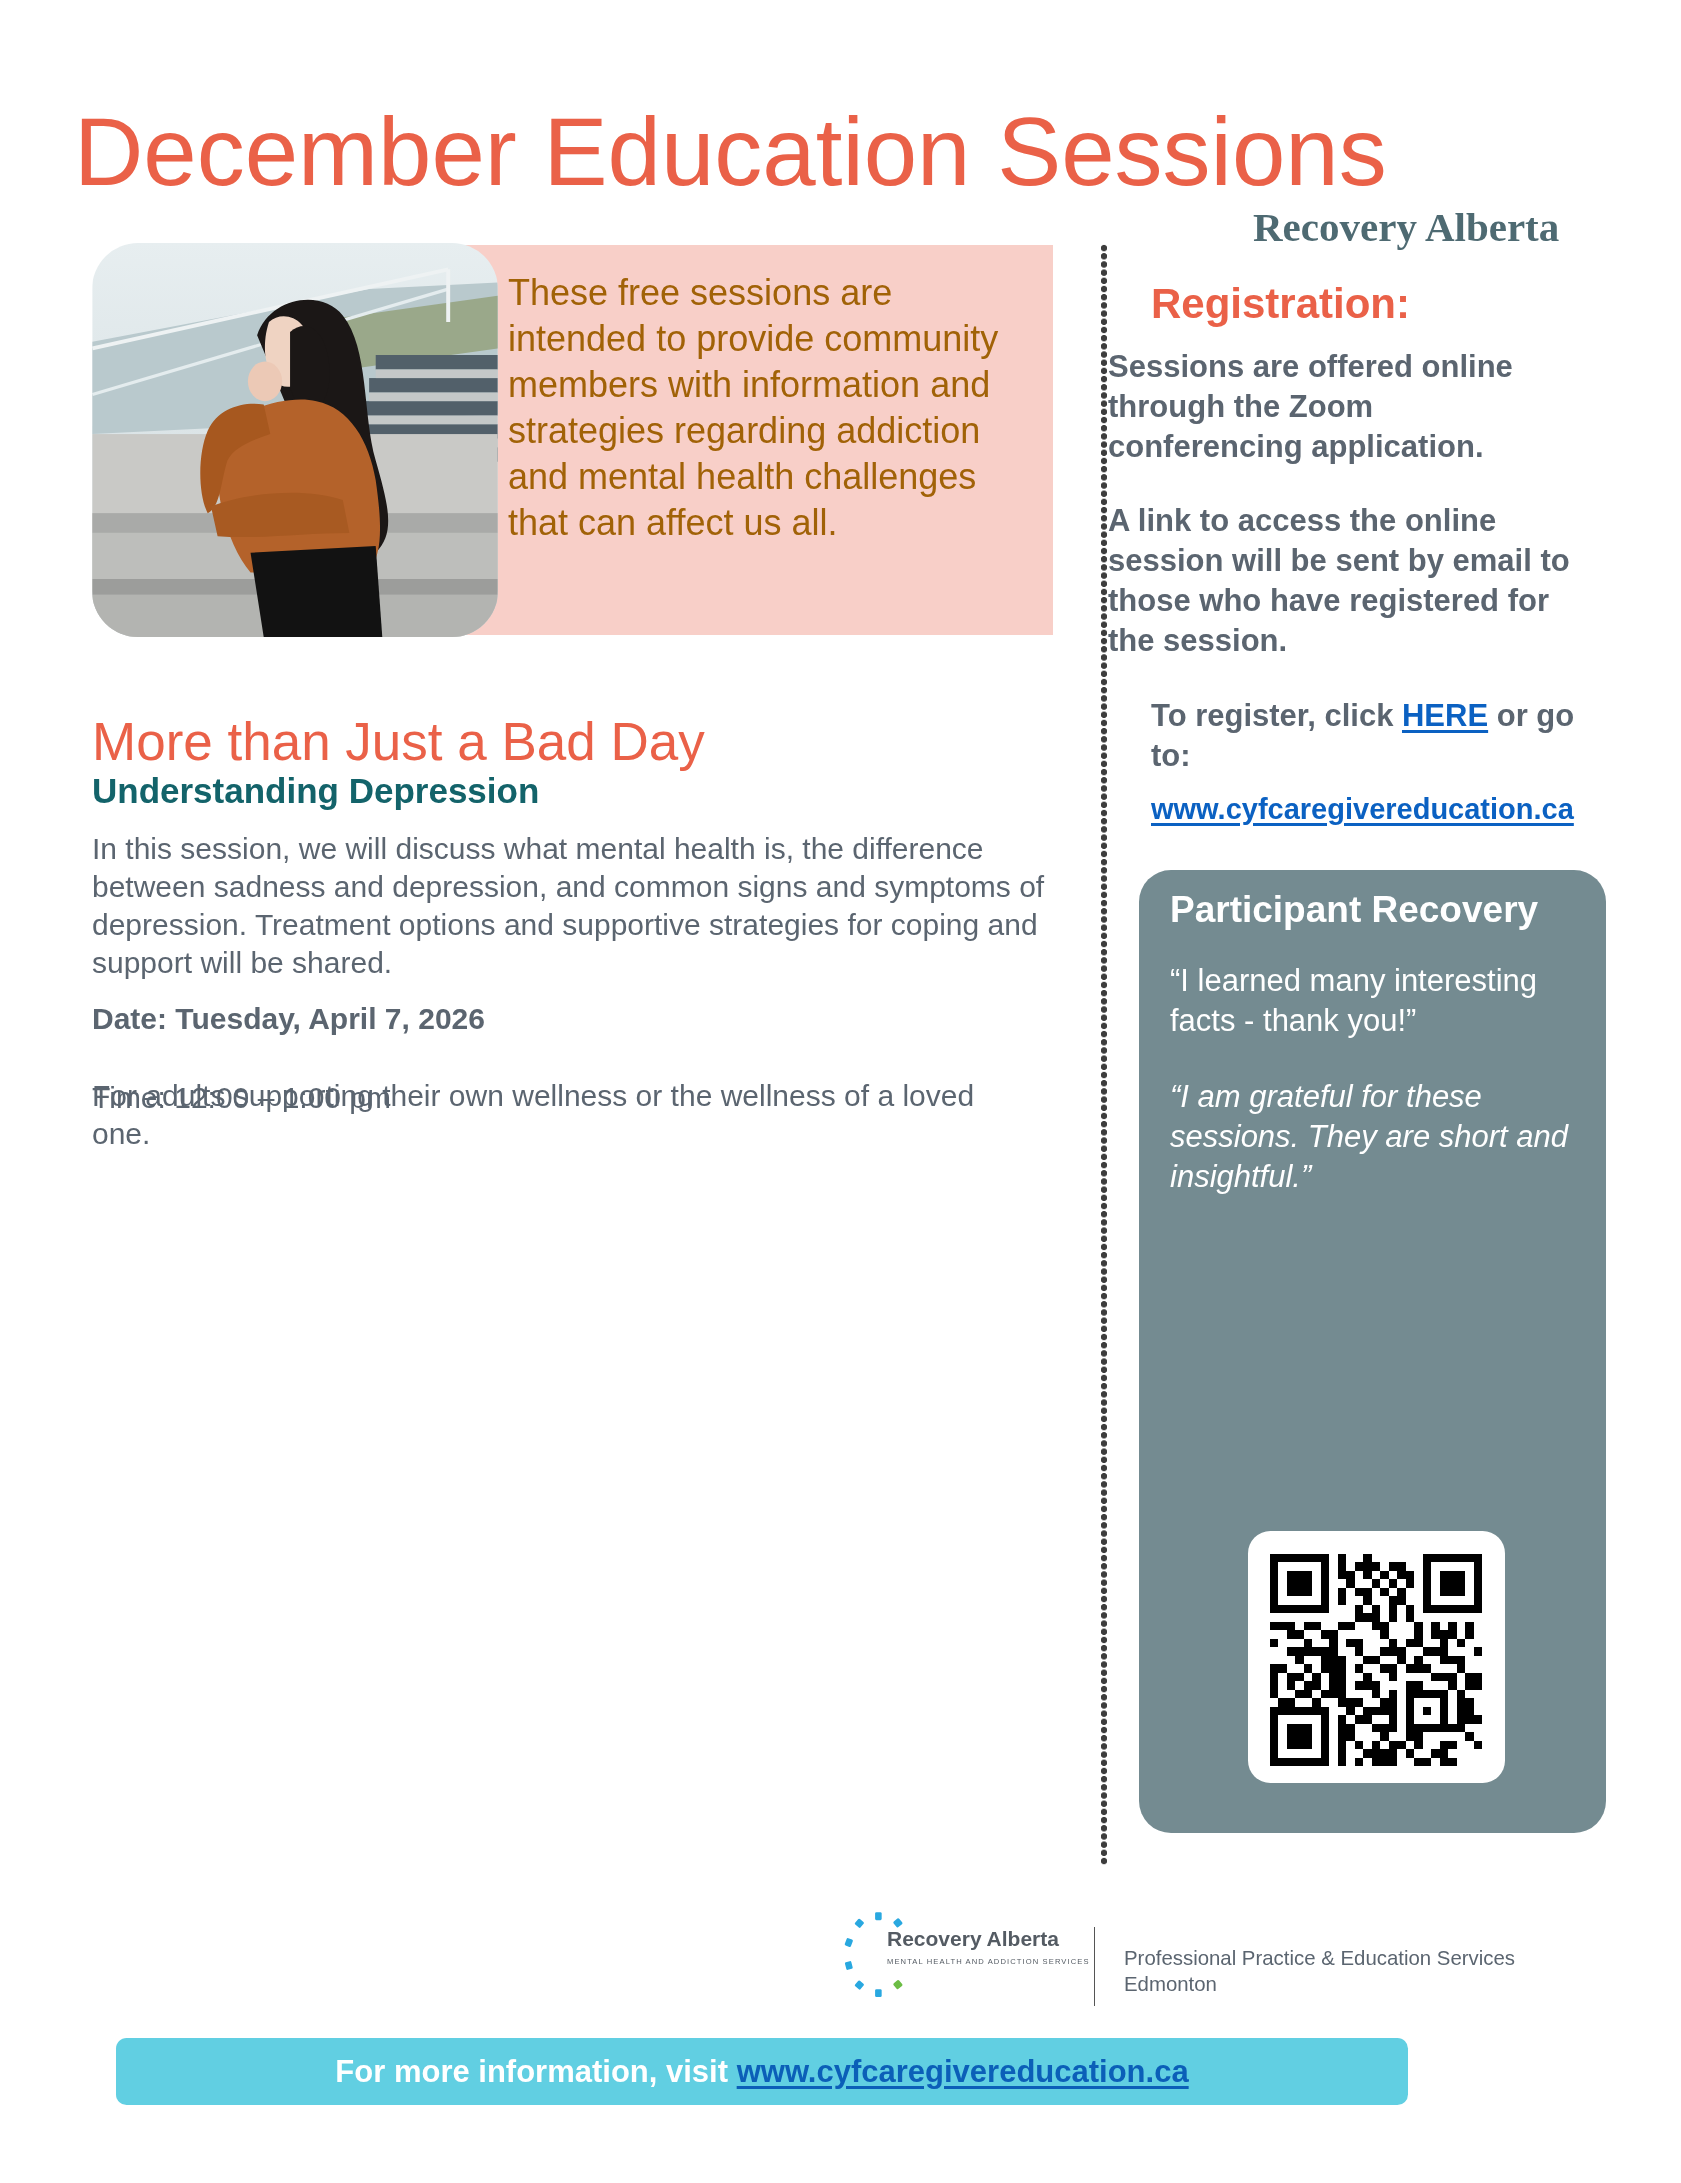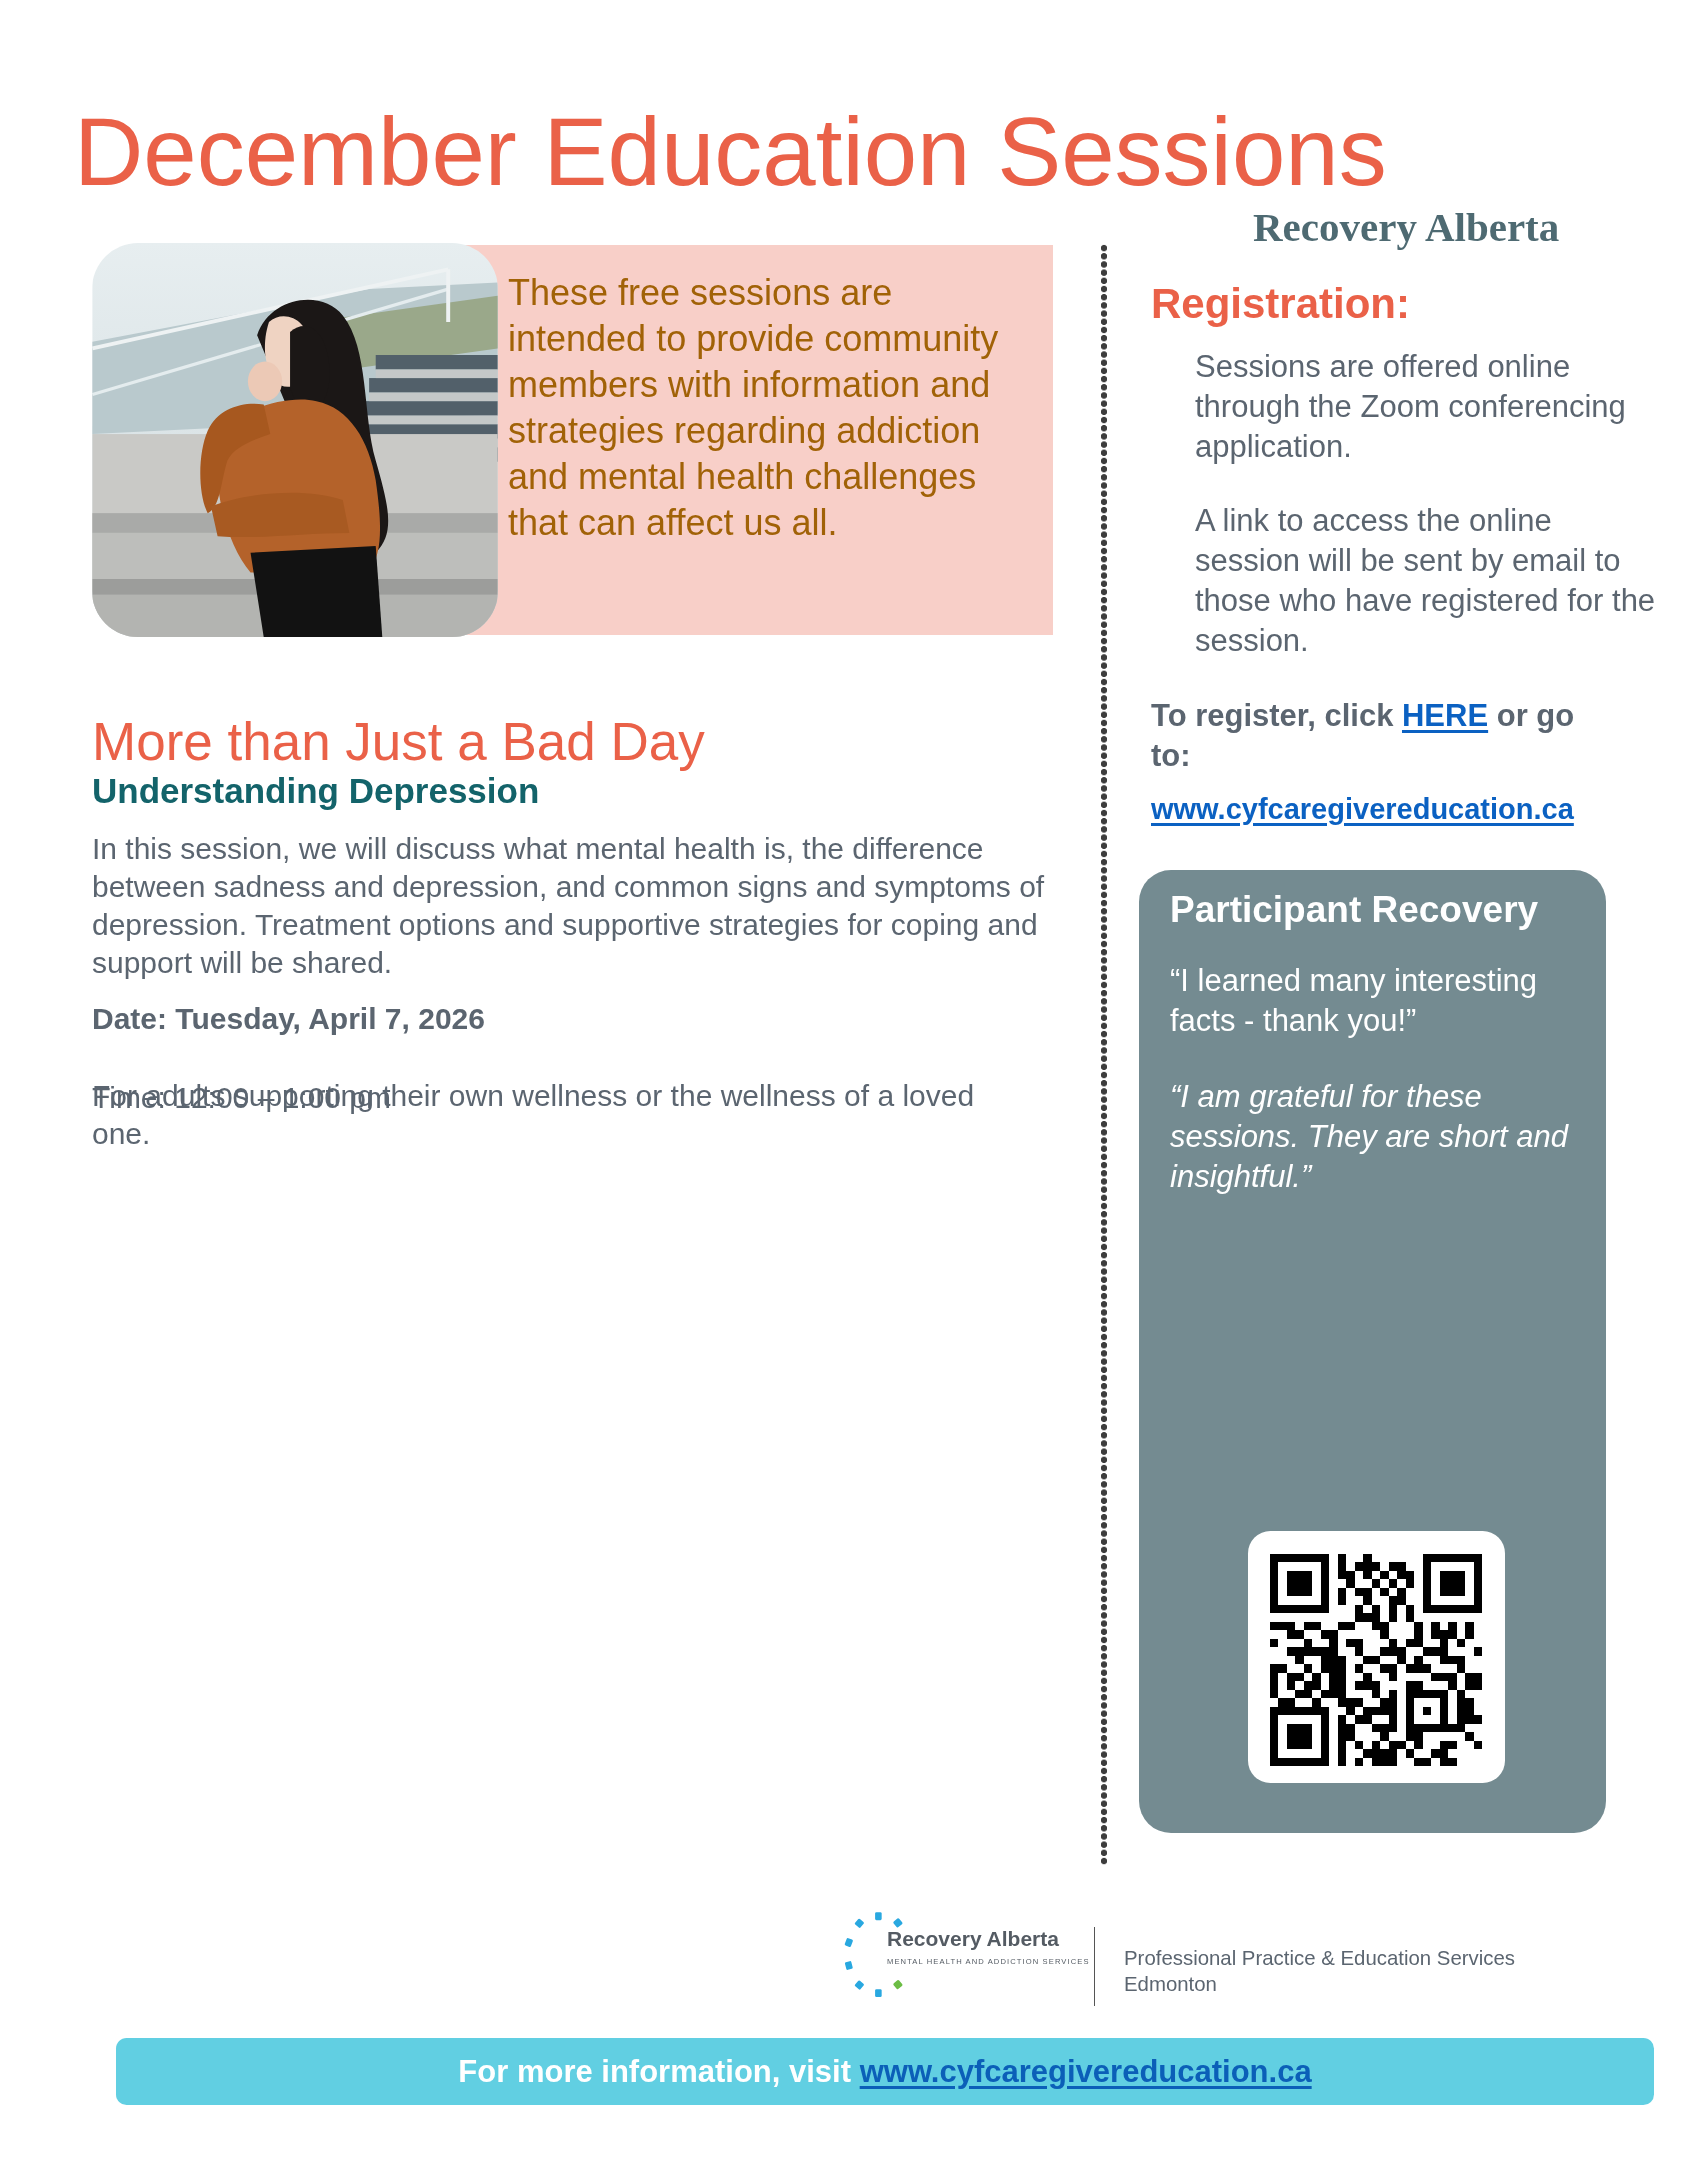--- a/index.html
+++ b/index.html
@@ -24,21 +24,21 @@
     .session-time { left: 92px; top: 1041px; font-size: 30px; color: #5b6570; white-space: nowrap; margin-top: 40px; }
     .session-audience { left: 92px; top: 1077px; width: 936px; font-size: 30px; line-height: 38px; color: #5b6570; }
 
     
     .divider { left: 1100px; top: 244px; width: 8px; height: 1621px;
                background-image: radial-gradient(circle, #3d3d3d 3px, transparent 3.3px);
                background-size: 8px 8.2px; background-repeat: repeat-y; }
 
     
     .reg-heading { left: 1151px; top: 280px; font-size: 42px; font-weight: 700; color: #ea6148; white-space: nowrap; }
-    .reg-text { left: 1195px; width: 462px; font-size: 31px; line-height: 40px; color: #5b6570; }
+    .reg-text { left: 1108px; width: 462px; font-size: 31px; line-height: 40px; color: #5b6570; font-weight: bold; }
     .reg-p1 { top: 347px; }
     .reg-p2 { top: 501px; }
     .reg-cta { left: 1151px; top: 696px; width: 462px; font-size: 31px; line-height: 40px; font-weight: 700; color: #5b6570; }
     .link { color: #0b61c2; text-decoration: underline; text-decoration-thickness: 2.6px; text-underline-offset: 4px; }
     .reg-url { left: 1151px; top: 793px; font-size: 29px; font-weight: 700; white-space: nowrap; }
 
     
     .feedback-card { left: 1139px; top: 870px; width: 467px; height: 963px; background: #748b91; border-radius: 32px; }
     .fb-heading { left: 1170px; top: 889px; font-size: 37px; font-weight: 700; color: #ffffff; white-space: nowrap; }
     .fb-quote { left: 1170px; width: 409px; font-size: 31px; line-height: 40px; color: #ffffff; }
@@ -47,21 +47,21 @@
     .qr-box { left: 1248px; top: 1531px; width: 257px; height: 252px; background: #ffffff; border-radius: 22.4px; }
     .qr-svg { left: 1269px; top: 1554px; width: 214px; height: 212px; }
 
     
     .footer-logo { left: 837px; top: 1909px; width: 251px; height: 92px; }
     .logo-name { left: 887px; top: 1927px; font-size: 21px; font-weight: 700; color: #545b63; white-space: nowrap; }
     .logo-tag { left: 887px; top: 1957px; font-size: 7.6px; letter-spacing: 1.1px; color: #545b63; white-space: nowrap; }
     .logo-divider { left: 1094px; top: 1927px; width: 1.3px; height: 79px; background: #555; }
     .footer-dept { left: 1124px; top: 1945px; font-size: 20.4px; line-height: 26px; color: #5b6570; }
 
-    .info-bar { left: 116px; top: 2038px; width: 1538px; height: 67px; background: #61cfe2; border-radius: 10.6px;
+    .info-bar { left: 116px; top: 2038px; width: 1292px; height: 67px; background: #61cfe2; border-radius: 10.6px;
                 display: flex; align-items: center; justify-content: center; }
     .info-text { font-size: 31px; font-weight: 700; color: #ffffff; white-space: nowrap; }
     .info-bar .link { color: #0b5fb8; }
   </style>
 </head>
 <body>
 
 <div class="abs page-title">December Education Sessions</div>
 <div class="abs brand-top">Recovery Alberta</div>
 

